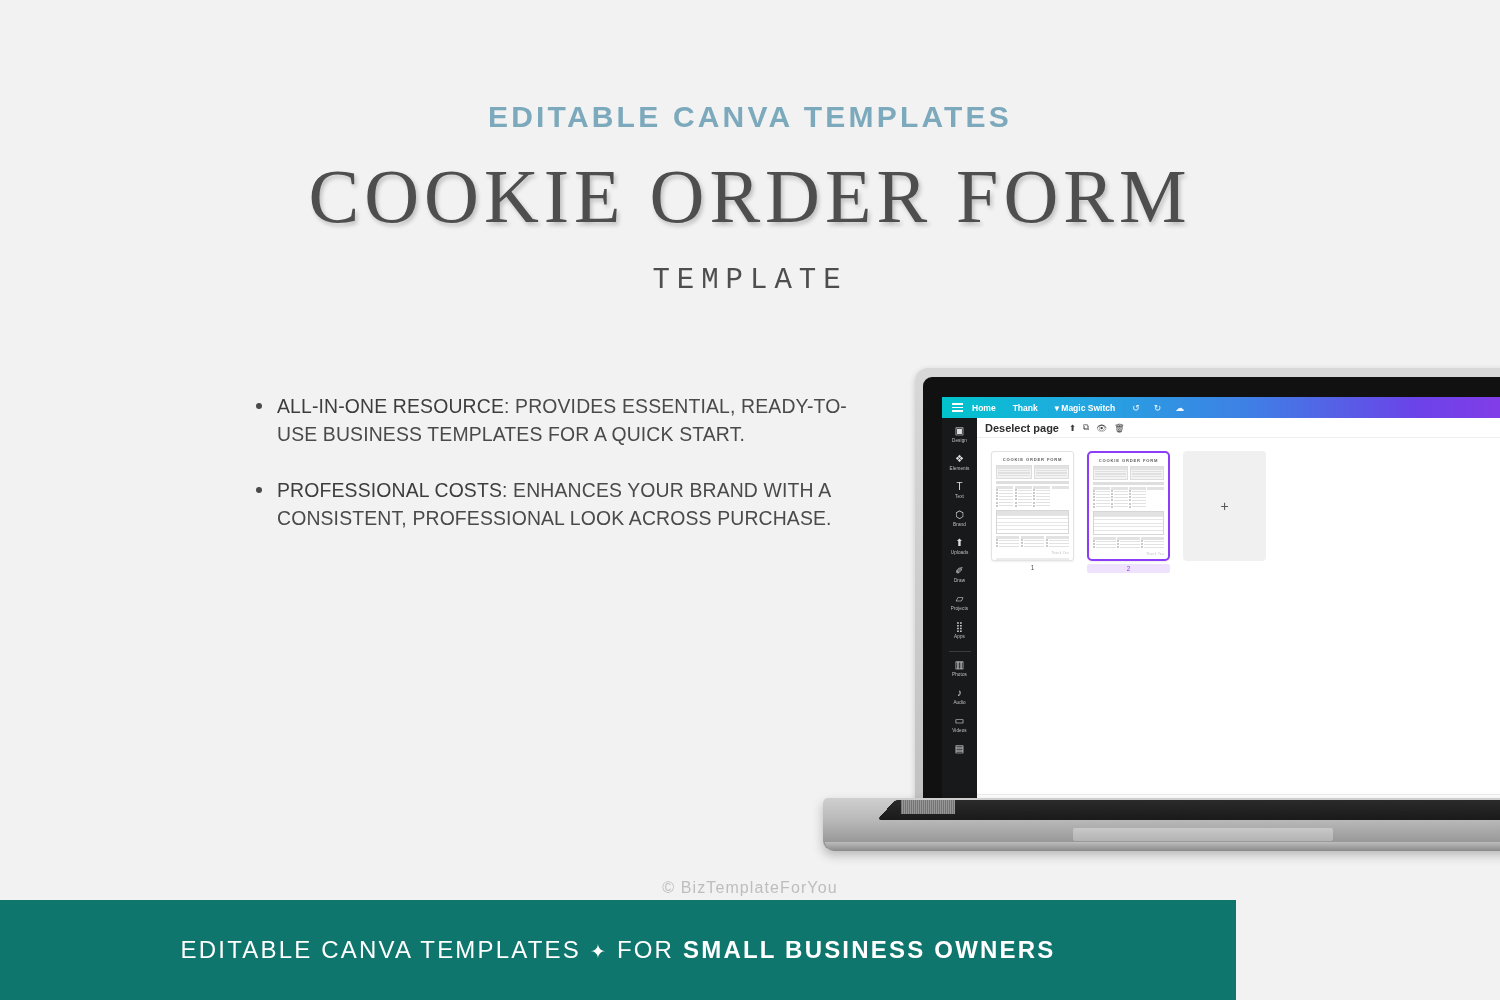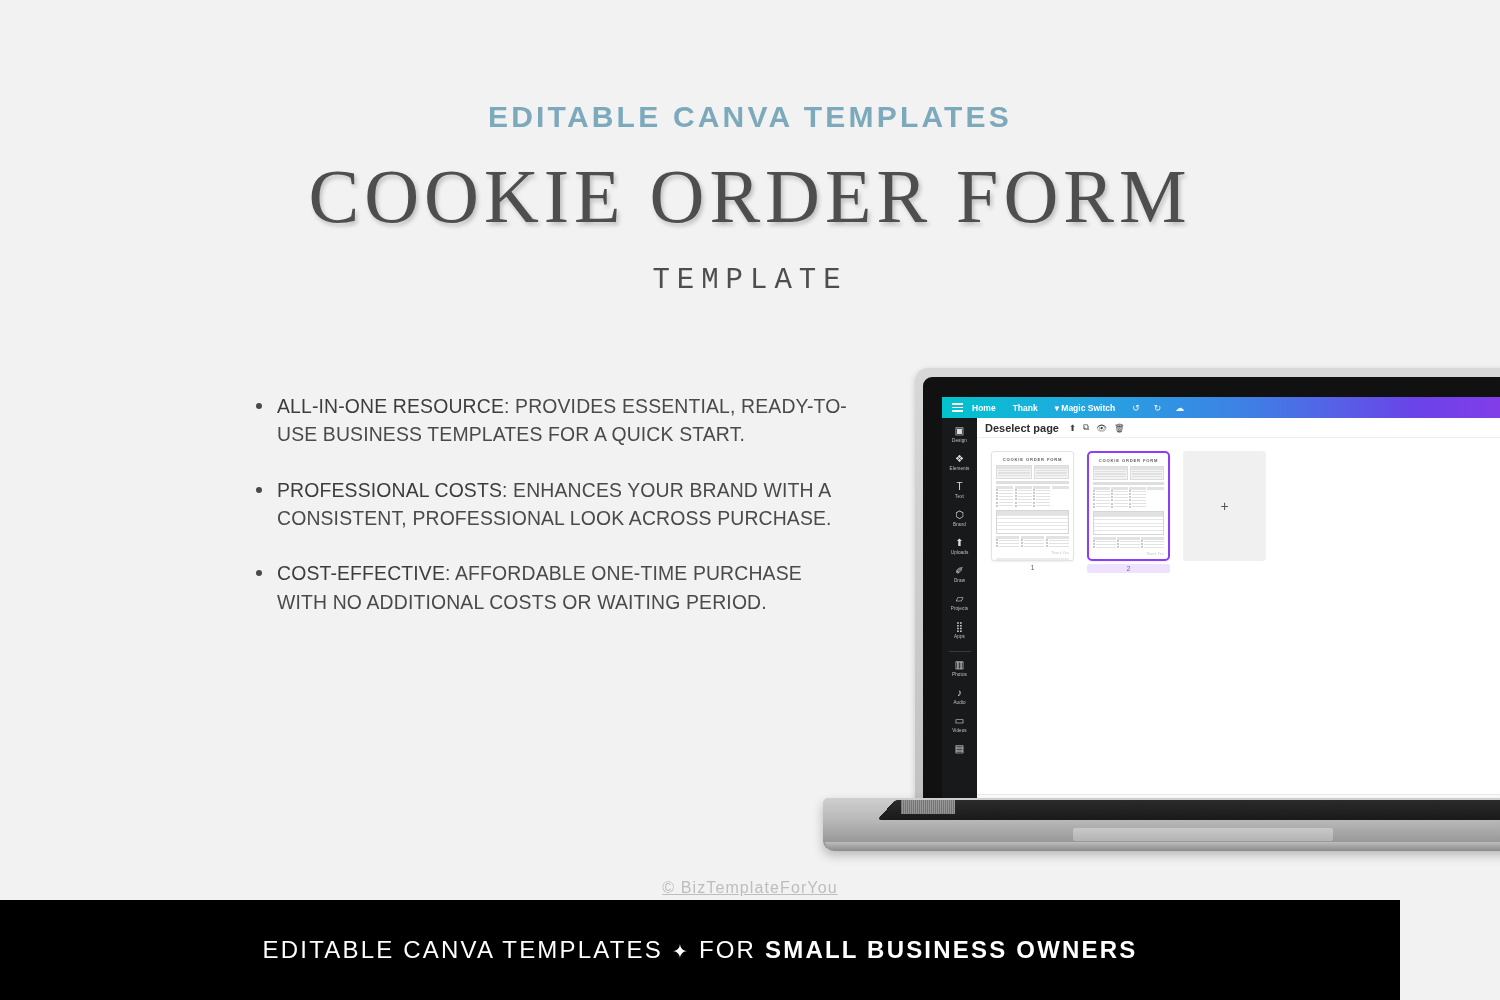--- a/index.html
+++ b/index.html
@@ -178,25 +178,25 @@
   }
   .lip {
     position:absolute; left:2px; top:474px; width:696px; height:9px;
     background:linear-gradient(180deg,#bdbdbd,#8a8a8a);
     border-radius:0 0 10px 10px;
   }
 
   
   .watermark {
     position:absolute; left:0; top:879px; width:1500px; text-align:center;
-    font-size:16px; color:#bdbdbd; letter-spacing:1.1px;text-decoration:underline;
+    font-size:16px; color:#bdbdbd; letter-spacing:1.1px;
   }
   .footer {
-    position:absolute; left:0; top:900px; width:1400px; height:100px;
-    background:#000000; display:flex; align-items:center; justify-content:center;
+    position:absolute; left:0; top:900px; width:1236px; height:100px;
+    background:#0f766e; display:flex; align-items:center; justify-content:center;
   }
   .footer-text {
     color:#ffffff; font-size:24px; letter-spacing:2.2px; font-weight:400;
     white-space:nowrap;
   }
   .footer-text b { font-weight:700; }
   .footer-text .dia { font-size:19px; }
 </style>
 </head>
 <body>
@@ -211,26 +211,20 @@
   <div class="bullet">
     <span class="dot"></span>
     <div class="btext">
       <b>ALL-IN-ONE RESOURCE</b><span>: PROVIDES ESSENTIAL, READY-TO-USE BUSINESS TEMPLATES FOR A QUICK START.</span>
     </div>
   </div>
   <div class="bullet">
     <span class="dot"></span>
     <div class="btext">
       <b>PROFESSIONAL COSTS</b><span>: ENHANCES YOUR BRAND WITH A CONSISTENT, PROFESSIONAL LOOK ACROSS PURCHASE.</span>
-    </div>
-  </div>
-  <div class="bullet">
-    <span class="dot"></span>
-    <div class="btext">
-      <b>COST-EFFECTIVE</b><span>: AFFORDABLE ONE-TIME PURCHASE WITH NO ADDITIONAL COSTS OR WAITING PERIOD.</span>
     </div>
   </div>
 </div>
 
 <div class="laptop">
 
   <div class="lid">
     <div class="lid-inner">
 
       <div class="screen">

